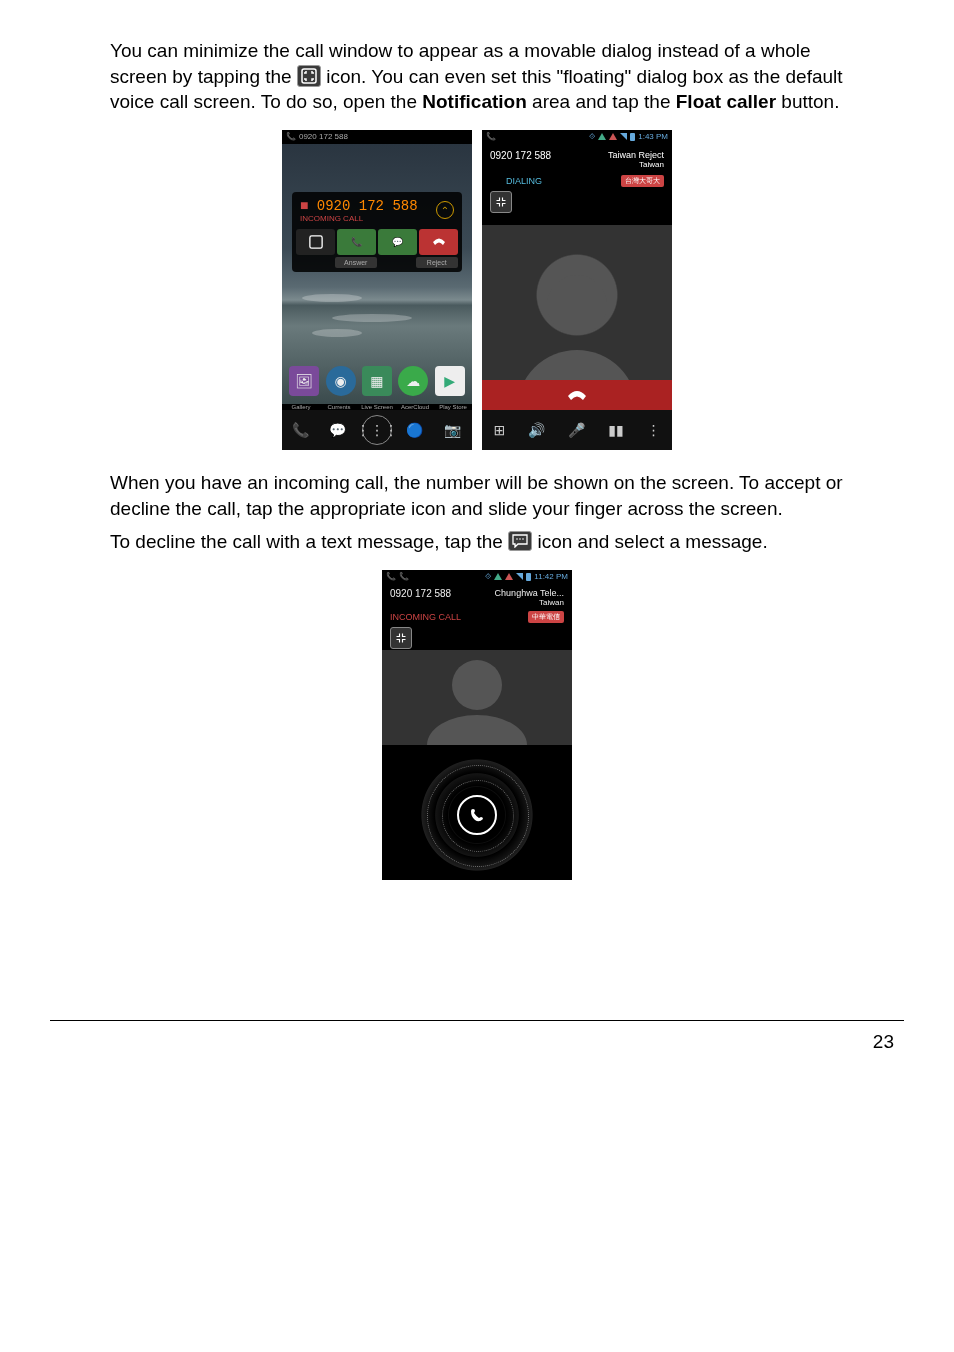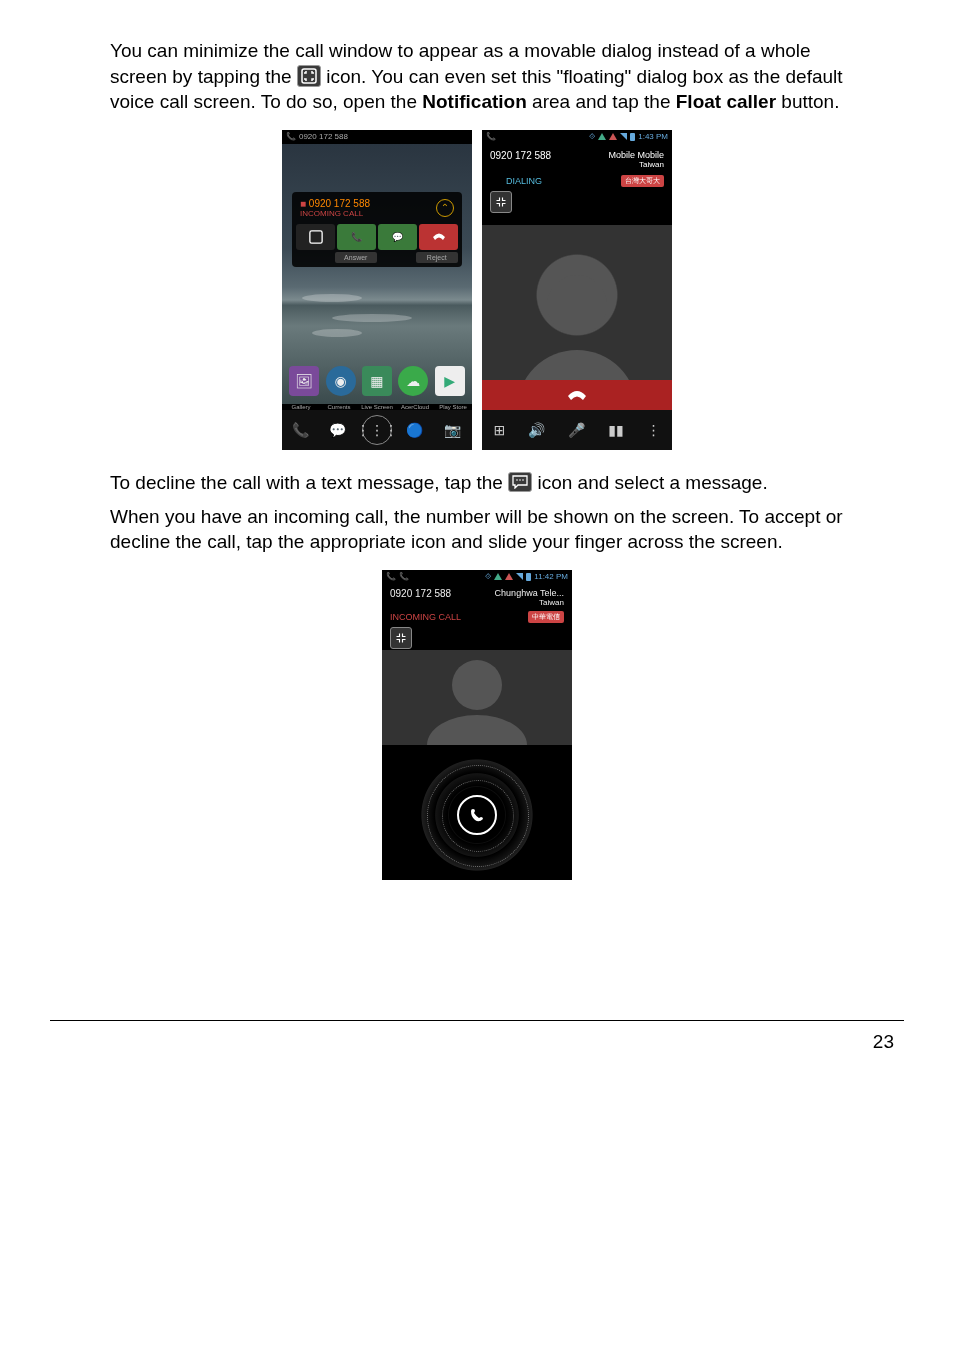--- a/index.html
+++ b/index.html
@@ -86,21 +86,21 @@
     background: linear-gradient(to bottom, #2a3540 0%, #3b4a55 40%, #5a6a72 55%, #7b8a8e 60%, #4a5a5e 62%, #6a7a7c 70%, #3a4a4c 100%);
   }
   .wave { position:absolute; left:0; right:0; height:8px; background:rgba(255,255,255,0.25); border-radius:50%; }
   .float-call {
     position:absolute; top:62px; left:10px; right:10px;
     background: rgba(0,0,0,0.85);
     border-radius:4px;
     padding:4px;
   }
   .fc-head { display:flex; justify-content:space-between; align-items:center; padding:2px 4px;}
-  .fc-num { color:#f80; font-size:10px; }
+  .fc-num { color:#f80; font-size:14px;font-family:Liberation Mono, monospace; }
   .fc-sub { color:#c44; font-size:8px; }
   .fc-arrow { width:16px; height:16px; border:1px solid #c90; border-radius:50%; color:#c90; display:flex; align-items:center; justify-content:center; font-size:10px;}
   .fc-btns { display:flex; gap:2px; margin-top:4px;}
   .fc-btn { flex:1; height:26px; border-radius:3px; display:flex; align-items:center; justify-content:center; background:#222;}
   .fc-btn.g { background:#3a7a3a; }
   .fc-btn.r { background:#b33; }
   .fc-labels { display:flex; margin-top:2px; font-size:7px; color:#aaa;}
   .fc-labels .l1 { flex:1; text-align:center; padding:2px; background:#333; border-radius:2px;}
   .fc-labels .sp { flex:1;}
   .dock-row {
@@ -269,21 +269,21 @@
           <span class="tri"></span>
           <span class="tri o"></span>
           <span class="sig"></span>
           <span class="bat"></span>
         <span>1:43 PM</span>
       </div>
       <div class="ph2-head">
         <div class="ph2-row1">
           <span class="ph2-num">0920 172 588</span>
           <span style="text-align:right;">
-            <div class="ph2-carr">Mobile Mobile</div>
+            <div class="ph2-carr">Taiwan Reject</div>
             <div class="ph2-carr2">Taiwan</div>
           </span>
         </div>
         <div class="ph2-dialing">
           <span class="ph2-dlabel">DIALING</span>
           <span class="badge">台灣大哥大</span>
         </div>
         <div class="mini-ic">
             <svg width="12" height="12" viewBox="0 0 16 16">
               <g stroke="#fff" stroke-width="1.5" fill="none">
@@ -304,36 +304,36 @@
       <div class="toolbar">
         <span>⊞</span>
         <span>🔊</span>
         <span>🎤</span>
         <span>▮▮</span>
         <span>⋮</span>
       </div>
     </div>
   </div>
 
+
+  <p>When you have an incoming call, the number will be shown on the screen. To accept or decline the call, tap the appropriate icon and slide your finger across the screen.</p>
 
   <p>
     <span>To decline the call with a text message, tap the </span>
     <span class="inline-icon">
       <svg width="16" height="14" viewBox="0 0 16 14">
           <path d="M1 1h14v9H6l-3 3v-3H1z" fill="none" stroke="#fff" stroke-width="1.3"></path>
           <circle cx="5" cy="5" r="0.8" fill="#fff"></circle>
           <circle cx="8" cy="5" r="0.8" fill="#fff"></circle>
           <circle cx="11" cy="5" r="0.8" fill="#fff"></circle>
         </svg>
     </span>
     <span> icon and select a message.</span>
   </p>
 
-  <p>When you have an incoming call, the number will be shown on the screen. To accept or decline the call, tap the appropriate icon and slide your finger across the screen.</p>
-
   <div class="figure-row">
     <div class="phone phone3">
       <div class="statusbar">
         <div class="left">
             <span>📞</span>
             <span>📞</span>
           </div>
         <span>⟐</span>
           <span class="tri"></span>
           <span class="tri o"></span>

